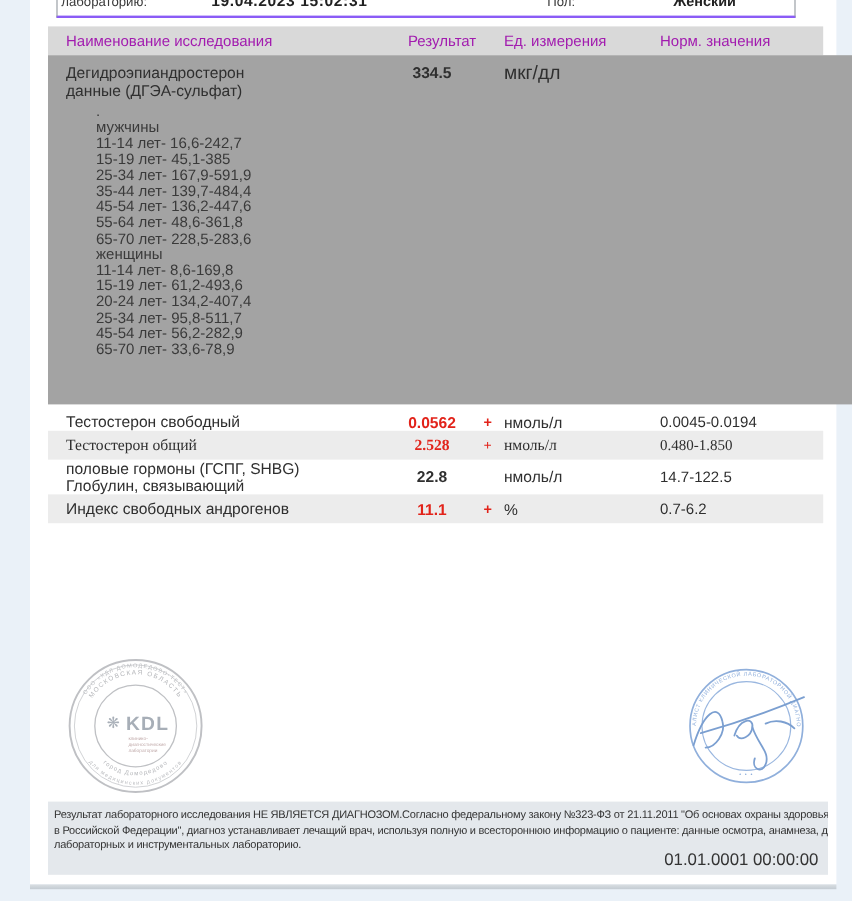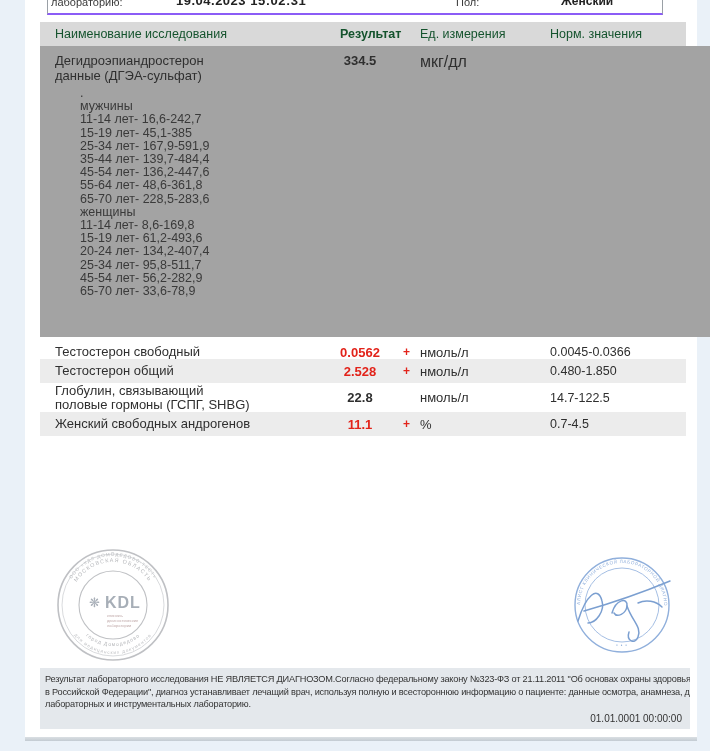--- a/index.html
+++ b/index.html
@@ -17,48 +17,48 @@
   .tb-sex-label{left:408px;top:4px;font-size:11px;color:#3a3a3a;}
   .tb-sex{left:513px;top:2px;font-size:12px;font-weight:bold;color:#222;}
 
   .grid{display:grid;grid-template-columns:285px 78px 17px 120px 146px;}
   .c-name{padding-left:15px;}
   .c-res{text-align:center;padding-right:8px;}
   .c-unit{padding-left:0;}
   .c-norm{padding-left:10px;font-size:12.5px;}
 
   .thead{position:absolute;top:22px;left:15px;width:646px;height:24px;background:#d9d9d9;
-         font-size:12.5px;color:#14532d;align-items:center;}
-  .hdr-res{text-align:left;padding-left:15px;font-weight:bold;white-space:nowrap;}
+         font-size:12.5px;color:#a21caf;align-items:center;}
+  .hdr-res{text-align:left;padding-left:15px;font-weight:normal;white-space:nowrap;}
 
   .dhea{position:absolute;top:46px;left:15px;width:698px;height:291px;background:#a3a3a3;}
   .dhea-row{padding-top:7px;align-items:start;}
   .dhea-row .c-name div{font-size:13px;line-height:15px;}
   .resval{font-weight:bold;font-size:13px;}
   .flagval{font-weight:bold;font-size:12px;}
   .ref-lines{padding:4px 0 0 40px;font-size:12.5px;line-height:13.2px;color:#3a3a3a;}
 
   .rrow{position:absolute;left:15px;width:646px;align-items:center;font-size:13px;}
   .rrow.alt{background:#ececec;}
   .rrow .c-name div{line-height:14px;}
   .rrow[data-abnormal="true"] .resval,
   .rrow[data-abnormal="true"] .flagval{color:#e2231a;}
   .r0{top:337px;height:30px;}
-  .r1{top:359px;height:24px;}
+  .r1{top:359px;height:24px;font-family:Liberation Serif, serif;}
   .r2{top:383px;height:29px;}
   .r3{top:412px;height:24px;}
 
   .stamp{position:absolute;}
   .stamp-left{left:28px;top:545px;width:120px;height:120px;opacity:.85;}
   .stamp-right{left:532px;top:540px;width:130px;height:130px;opacity:.9;}
 
   .footer{position:absolute;left:15px;top:668px;width:650px;height:61px;background:#e4e8ec;
           box-sizing:border-box;padding:5px 8px 0 5px;overflow:hidden;}
   .disc-line{font-size:9.2px;letter-spacing:-0.2px;line-height:12.6px;white-space:nowrap;color:#333;}
-  .stamp-time{position:absolute;right:8px;bottom:5px;font-size:10px;color:#333;}
+  .stamp-time{position:absolute;right:8px;bottom:5px;font-size:14px;color:#333;}
 
   .divider{position:absolute;left:25px;top:737px;width:672px;height:4px;
            background:linear-gradient(#dadfe3,#c3cbd2);}
 </style>
 </head>
 <body>
 
 <div class="screen">
   <div class="page">
 
@@ -110,52 +110,52 @@
         </div>
     </div>
 
     <div class="rrow grid r0" data-abnormal="true">
       <div class="c-name">
           <div>Тестостерон свободный</div>
         </div>
       <div class="c-res resval">0.0562</div>
       <div class="c-flag flagval">+</div>
       <div class="c-unit">нмоль/л</div>
-      <div class="c-norm">0.0045-0.0366</div>
+      <div class="c-norm">0.0045-0.0194</div>
     </div>
 
     <div class="rrow grid r1 alt" data-abnormal="true">
       <div class="c-name">
           <div>Тестостерон общий</div>
         </div>
       <div class="c-res resval">2.528</div>
       <div class="c-flag flagval">+</div>
       <div class="c-unit">нмоль/л</div>
       <div class="c-norm">0.480-1.850</div>
     </div>
 
     <div class="rrow grid r2" data-abnormal="false">
       <div class="c-name">
+        <div>половые гормоны (ГСПГ, SHBG)</div>
         <div>Глобулин, связывающий</div>
-        <div>половые гормоны (ГСПГ, SHBG)</div>
       </div>
       <div class="c-res resval">22.8</div>
       <div class="c-flag flagval"></div>
       <div class="c-unit">нмоль/л</div>
       <div class="c-norm">14.7-122.5</div>
     </div>
 
     <div class="rrow grid r3 alt" data-abnormal="true">
       <div class="c-name">
-          <div>Женский свободных андрогенов</div>
+          <div>Индекс свободных андрогенов</div>
         </div>
       <div class="c-res resval">11.1</div>
       <div class="c-flag flagval">+</div>
       <div class="c-unit">%</div>
-      <div class="c-norm">0.7-4.5</div>
+      <div class="c-norm">0.7-6.2</div>
     </div>
 
     <div class="stamp stamp-left">
       <svg width="120" height="120" viewBox="-60 -60 120 120">
         <circle r="55" fill="none" stroke="#b4b6ba" stroke-width="1.6"></circle>
         <circle r="51" fill="none" stroke="#bfc1c5" stroke-width="0.7"></circle>
         <circle r="34" fill="none" stroke="#b4b6ba" stroke-width="1.1"></circle>
         <defs>
           <path id="l-out-top" d="M -49 0 A 49 49 0 1 1 49 0" fill="none"></path>
           <path id="l-out-bot" d="M -49 0 A 49 49 0 1 0 49 0" fill="none"></path>

